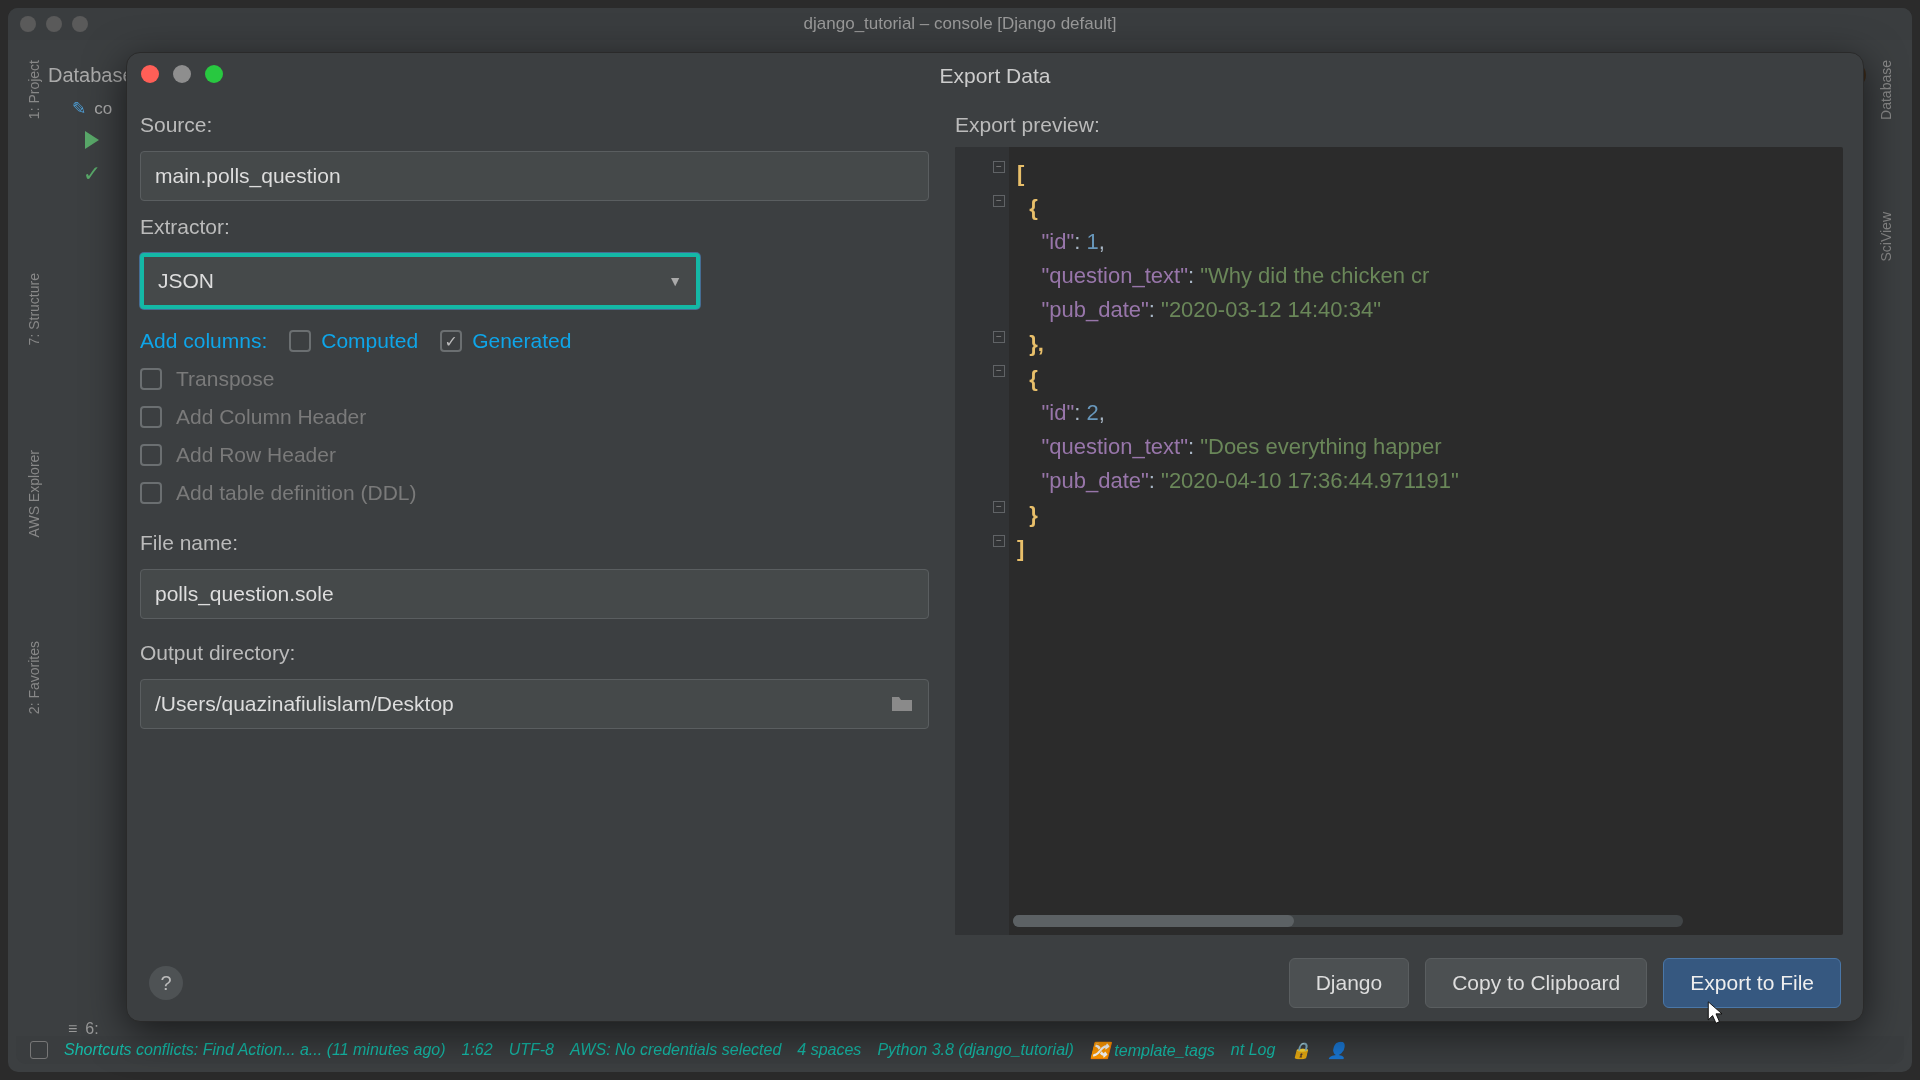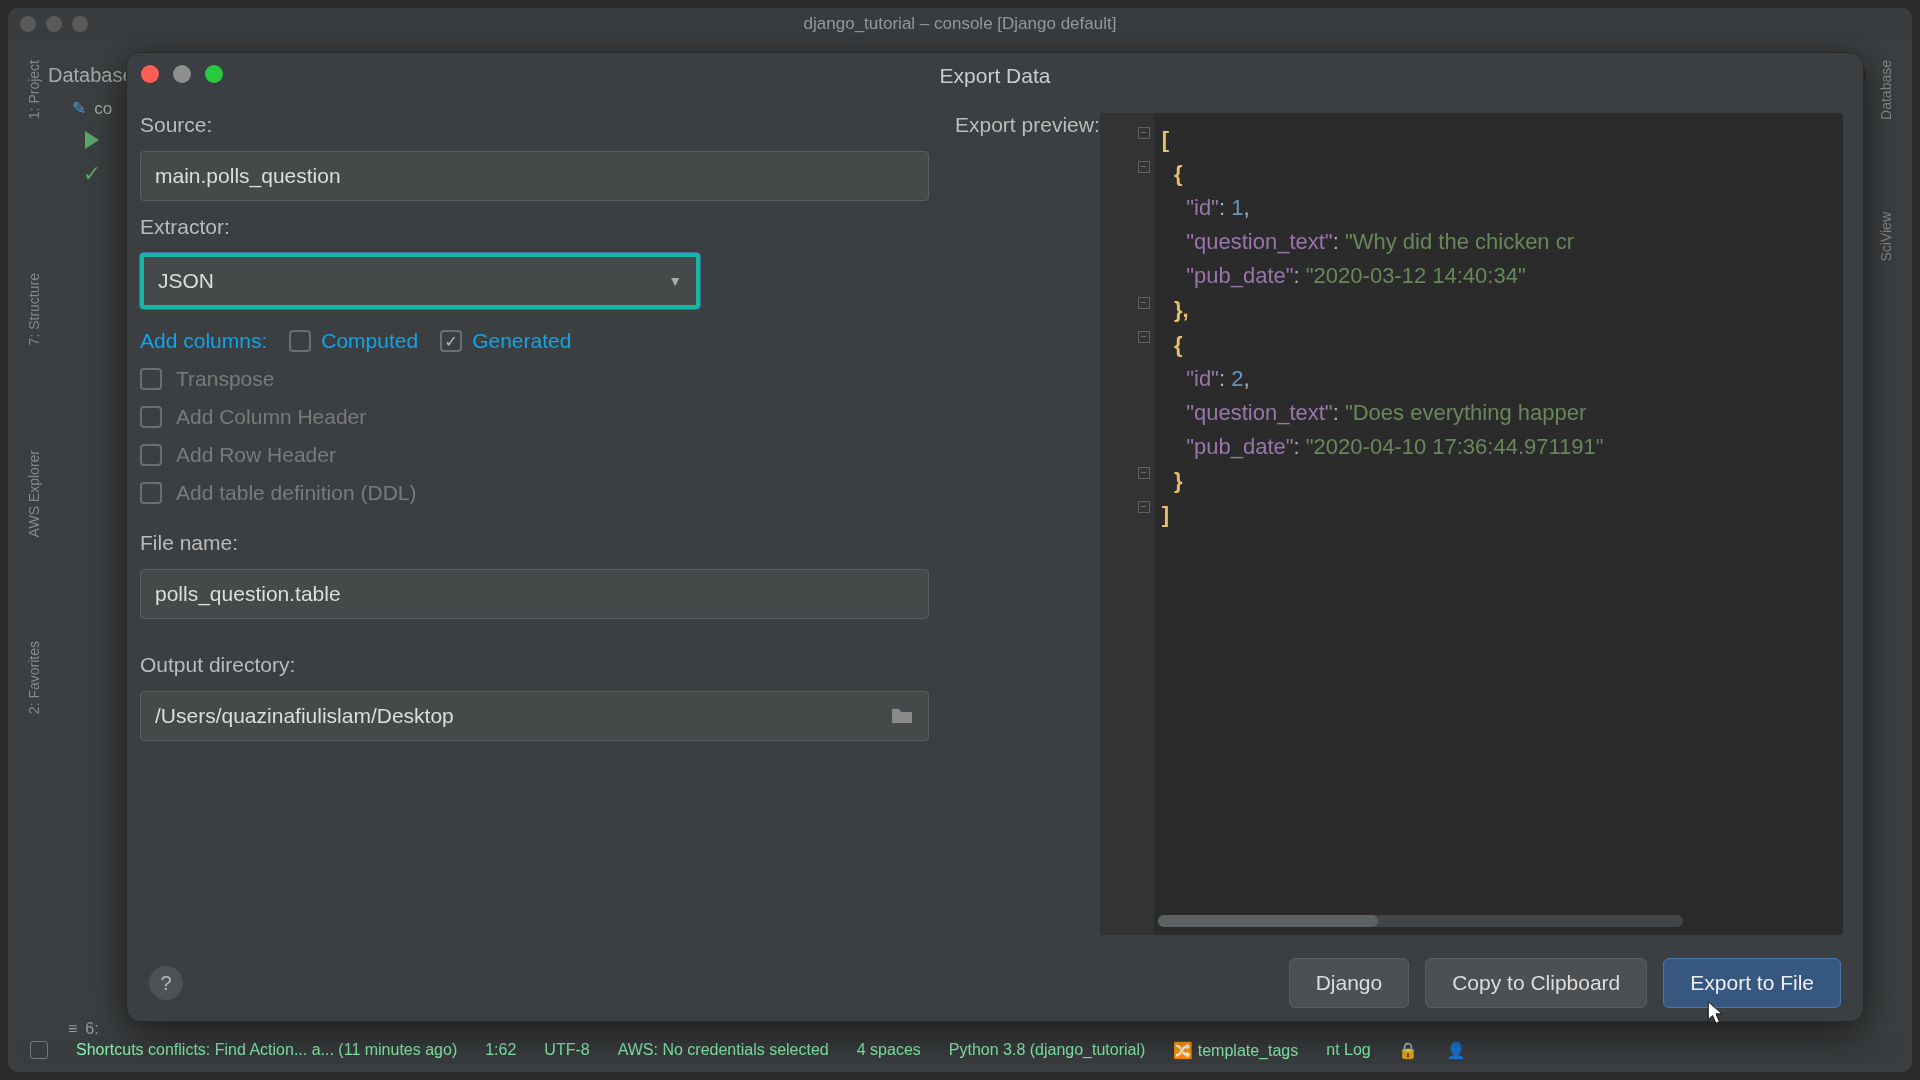--- a/index.html
+++ b/index.html
@@ -8,37 +8,37 @@
 
 .ide-bg { position: absolute; inset: 0; background: #3c3f41; border-radius: 10px; margin: 8px; }
 .ide-titlebar { height: 32px; display: flex; align-items: center; justify-content: center; color: #999; font-size: 17px; background: #3a3d3f; border-radius: 10px 10px 0 0; position: relative; }
 .traffic-dim { position: absolute; left: 12px; top: 8px; display: flex; gap: 10px; }
 .tdot { width: 16px; height: 16px; border-radius: 50%; background: #5a5a5a; }
 .ide-left-strip { position: absolute; left: 10px; top: 40px; bottom: 30px; width: 32px; display: flex; flex-direction: column; align-items: center; gap: 22px; padding-top: 12px; color: #888; font-size: 14px; }
 .vtext { writing-mode: vertical-rl; transform: rotate(180deg); white-space: nowrap; }
 .ide-right-strip { position: absolute; right: 10px; top: 40px; bottom: 30px; width: 32px; display: flex; flex-direction: column; align-items: center; gap: 26px; padding-top: 12px; color: #888; font-size: 14px; }
 .ide-top-left { position: absolute; left: 40px; top: 56px; color: #aaa; font-size: 20px; }
 .ide-top-right { position: absolute; right: 46px; top: 54px; display: flex; align-items: center; gap: 18px; }
-.ide-statusbar { position: absolute; left: 8px; right: 8px; bottom: 8px; height: 28px; background: #3a3d3f; border-radius: 0 0 10px 10px; display: flex; align-items: center; padding: 0 14px; gap: 28px; color: #86efac; font-size: 16px; }
+.ide-statusbar { position: absolute; left: 8px; right: 8px; bottom: 8px; height: 28px; background: #3a3d3f; border-radius: 0 0 10px 10px; display: flex; align-items: center; padding: 0 14px; gap: 16px; color: #14b8a6; font-size: 16px; font-style: italic; }
 .ide-small-icon { width: 18px; height: 18px; border: 1px solid #777; border-radius: 3px; }
 .avatar { width: 26px; height: 26px; border-radius: 50%; background: radial-gradient(circle at 40% 35%, #d6b48c 35%, #3a2a1a 36%); }
 .ide-side-files { position: absolute; left: 46px; top: 90px; width: 76px; display:flex; flex-direction:column; align-items:center; gap:12px; }
 .play-tri { width: 0; height: 0; border-left: 14px solid #59a869; border-top: 9px solid transparent; border-bottom: 9px solid transparent; }
 .ide-right-peek { position:absolute; right: 52px; top: 150px; width: 84px; display:flex; flex-direction:column; gap:20px; align-items:flex-end; color:#aaa; font-size:17px;}
 .gear-svg { width:22px; height:22px; }
 
 
 .dialog { position: absolute; left: 126px; top: 52px; right: 56px; height: 970px; background: #3c3f41; border-radius: 14px; box-shadow: 0 10px 40px rgba(0,0,0,.6); display: flex; flex-direction: column; border: 1px solid #2a2a2a; }
 .dlg-titlebar { height: 46px; display: flex; align-items: center; justify-content: center; font-size: 21px; color: #ccc; position: relative; }
 .dlg-traffic { position: absolute; left: 14px; top: 12px; display: flex; gap: 14px; }
 .dot { width: 18px; height: 18px; border-radius: 50%; }
 .dot-r { background: #ff5f57; } .dot-y { background: #8e8e8e; } .dot-g { background: #28c840; }
 .dlg-body { flex: 1; display: flex; padding: 0 0 0 0; }
 .left-pane { width: 822px; padding: 14px 20px 10px 13px; display: flex; flex-direction: column; gap: 14px; color: #bbb; font-size: 21px; }
-.right-pane { flex: 1; padding: 14px 20px 10px 6px; display: flex; flex-direction: row; }
+.right-pane { flex: 1; padding: 14px 20px 10px 6px; display: flex; flex-direction: column; }
 .label { font-size: 21px; color: #bbb; }
 .input { width: 100%; background: #45494a; border: 1px solid #5a5e60; border-radius: 4px; padding: 12px 14px; color: #ddd; font-size: 21px; }
 .input-focus { border: 4px solid #14b8a6; box-shadow: 0 0 0 1px #466d94; }
 .select { display: flex; align-items: center; justify-content: space-between; }
 .select .chev { color: #aaa; font-size: 14px; }
 .row-inline { display: flex; align-items: center; gap: 22px; font-size: 21px; color: #0ea5e9; }
 .cb { width: 22px; height: 22px; border: 2px solid #6b6f71; border-radius: 4px; display: inline-flex; align-items: center; justify-content: center; background: #3c3f41; }
 .cb.checked::after { content: "✓"; color: #bbb; font-size: 16px; }
 .opt-row { display: flex; align-items: center; gap: 14px; font-size: 21px; color: #7a7a7a; }
 .filepath { display: flex; align-items: center; }
@@ -184,23 +184,23 @@
       <div class="opt-row">
           <div class="cb"></div>
           <span>Add Row Header</span>
         </div>
       <div class="opt-row">
           <div class="cb"></div>
           <span>Add table definition (DDL)</span>
         </div>
 
       <div class="label" style="margin-top:12px">File name:</div>
-      <div class="input">polls_question.table</div>
-
-      <div class="label" style="margin-top:20px">Output directory:</div>
+      <div class="input">polls_question.sole</div>
+
+      <div class="label" style="margin-top:8px">Output directory:</div>
       <div class="input filepath">
         <span style="flex:1">/Users/quazinafiulislam/Desktop</span>
         <svg class="folder-ic" viewBox="0 0 24 20" fill="#8a8a8a">
             <path d="M2 3h7l2 3h11v11H2z"></path>
           </svg>
       </div>
     </div>
 
     <div class="right-pane">
       <div class="label" style="margin-bottom:10px">Export preview:</div>

